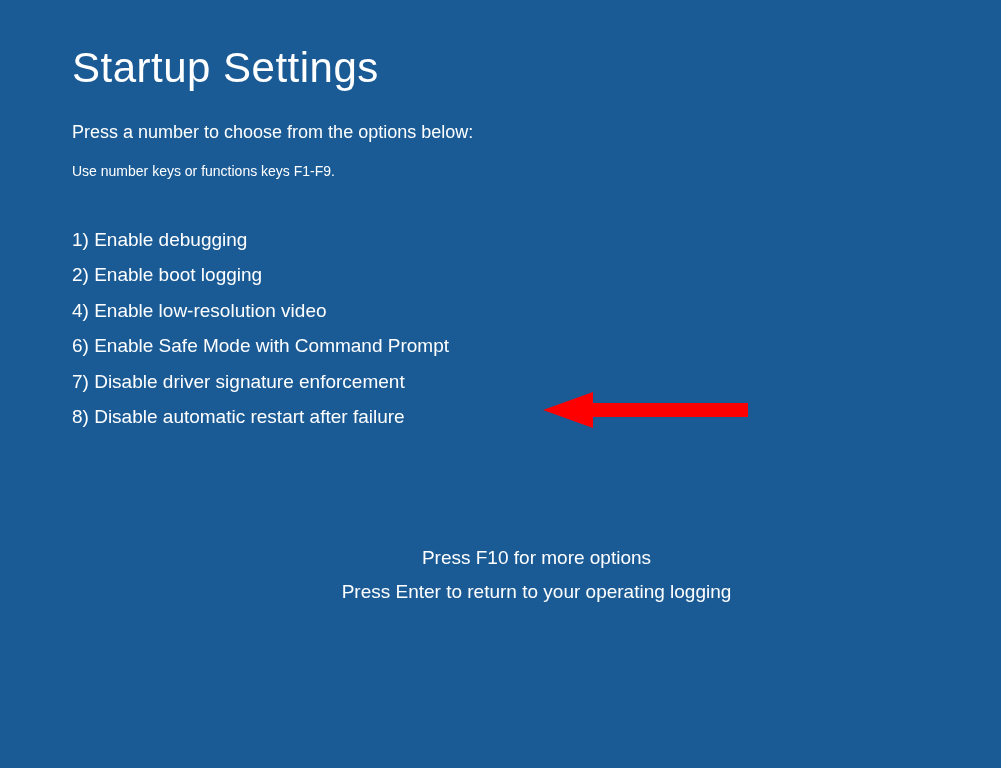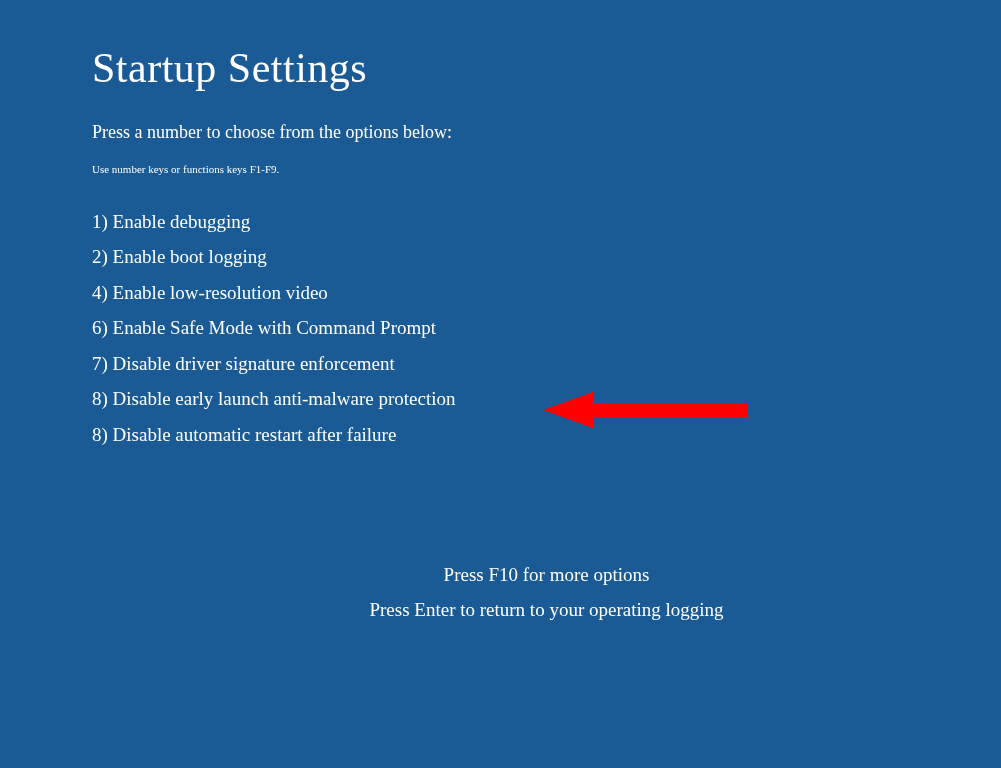--- a/index.html
+++ b/index.html
@@ -10,39 +10,38 @@
     body {
       width: 1001px;
       height: 768px;
       background-color: #1a5b96;
       font-family: 'Segoe UI', 'Segoe UI Light', -apple-system, sans-serif;
       color: #ffffff;
       overflow: hidden;
       position: relative;
     }
     .container {
-      padding-left: 92px;
+      padding-left: 72px;
       padding-top: 44px;
-      font-family: Liberation Serif, serif;
     }
     .page-title {
       font-size: 42px;
       font-weight: 300;
       letter-spacing: 0.5px;
       margin-bottom: 30px;
     }
     .subtitle {
       font-size: 18px;
       font-weight: 400;
       margin-bottom: 20px;
     }
     .hint {
-      font-size: 11px;
+      font-size: 14px;
       font-weight: 400;
-      margin-bottom: 32px;
+      margin-bottom: 46px;
     }
     .options {
       display: flex;
       flex-direction: column;
       gap: 6px;
       justify-content: space-between;
     }
     .option-item {
       font-size: 19px;
       font-weight: 400;
@@ -74,21 +73,20 @@
   <h1 class="page-title">Startup Settings</h1>
   <div class="subtitle">Press a number to choose from the options below:</div>
   <div class="hint">Use number keys or functions keys F1-F9.</div>
 
   <div class="options">
     <div class="option-item">1) Enable debugging</div>
     <div class="option-item">2) Enable boot logging</div>
     <div class="option-item">4) Enable low-resolution video</div>
     <div class="option-item">6) Enable Safe Mode with Command Prompt</div>
     <div class="option-item">7) Disable driver signature enforcement</div>
-    <div class="option-item">8) Disable early launch anti-malware protection</div>
     <div class="option-item">8) Disable automatic restart after failure</div>
   </div>
 
   <div class="footer">
     <div class="footer-line">Press F10 for more options</div>
     <div class="footer-line">Press Enter to return to your operating logging</div>
   </div>
 </div>
 
 <div class="arrow-annotation">

